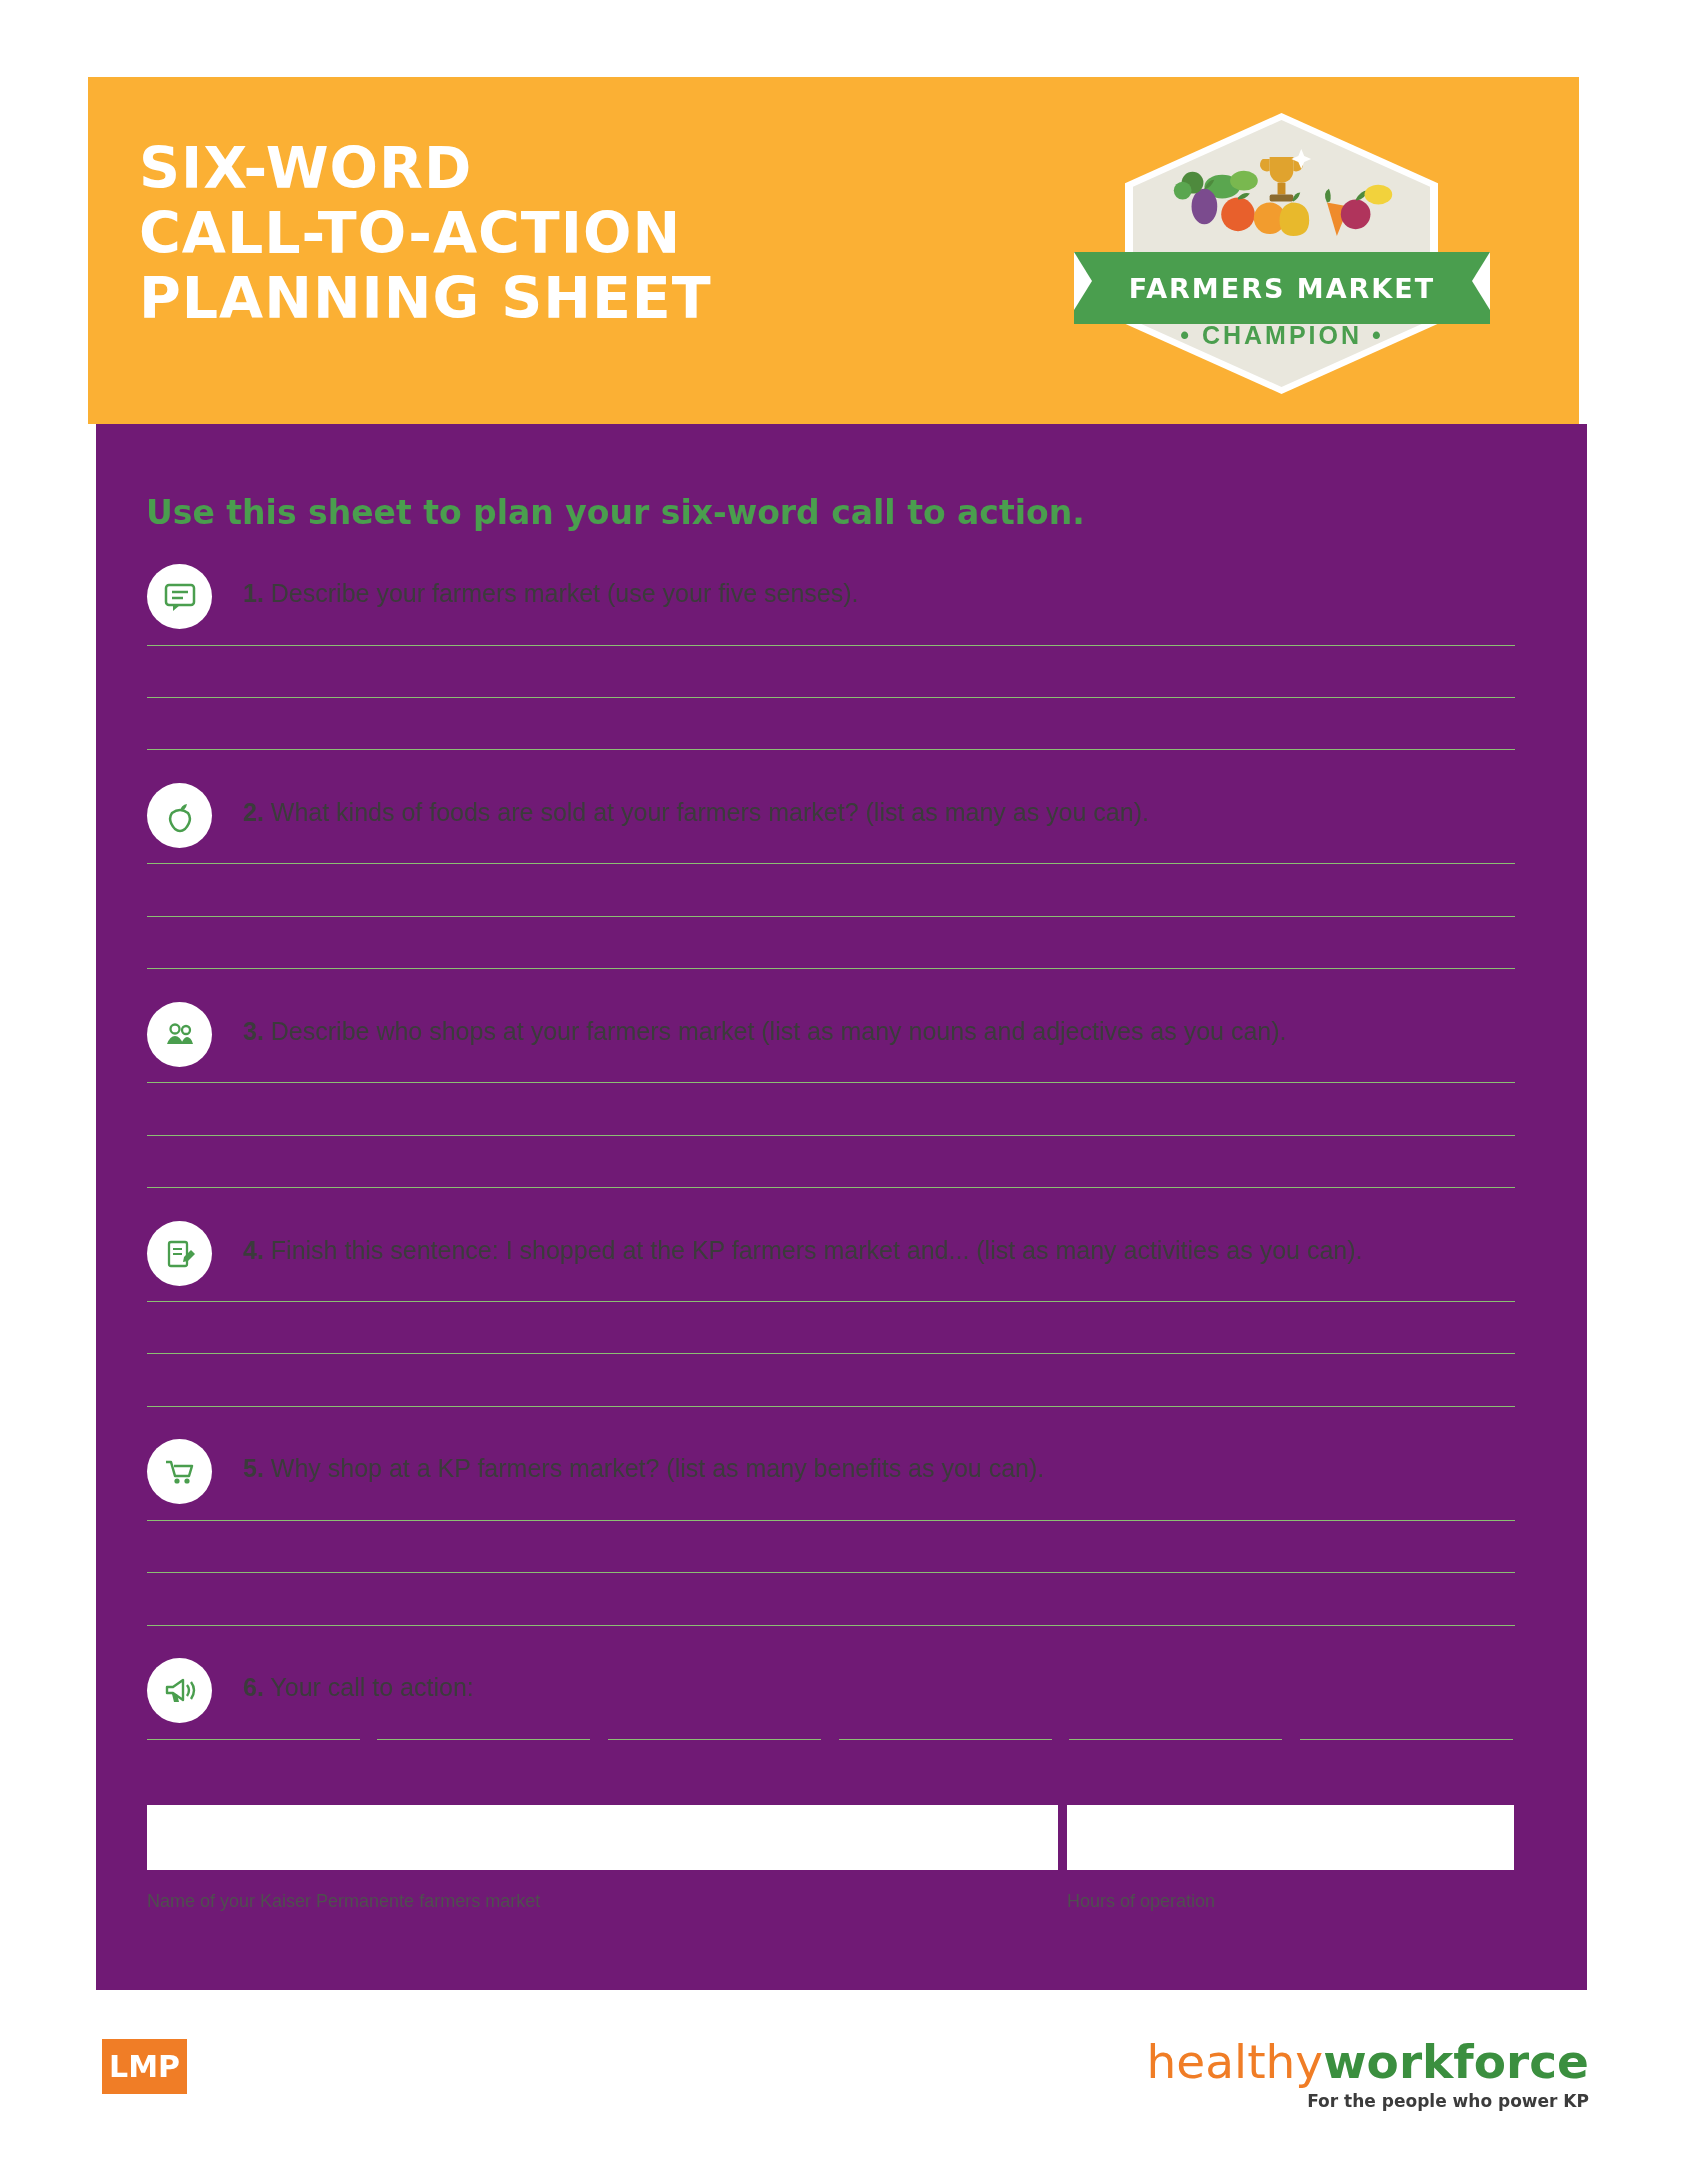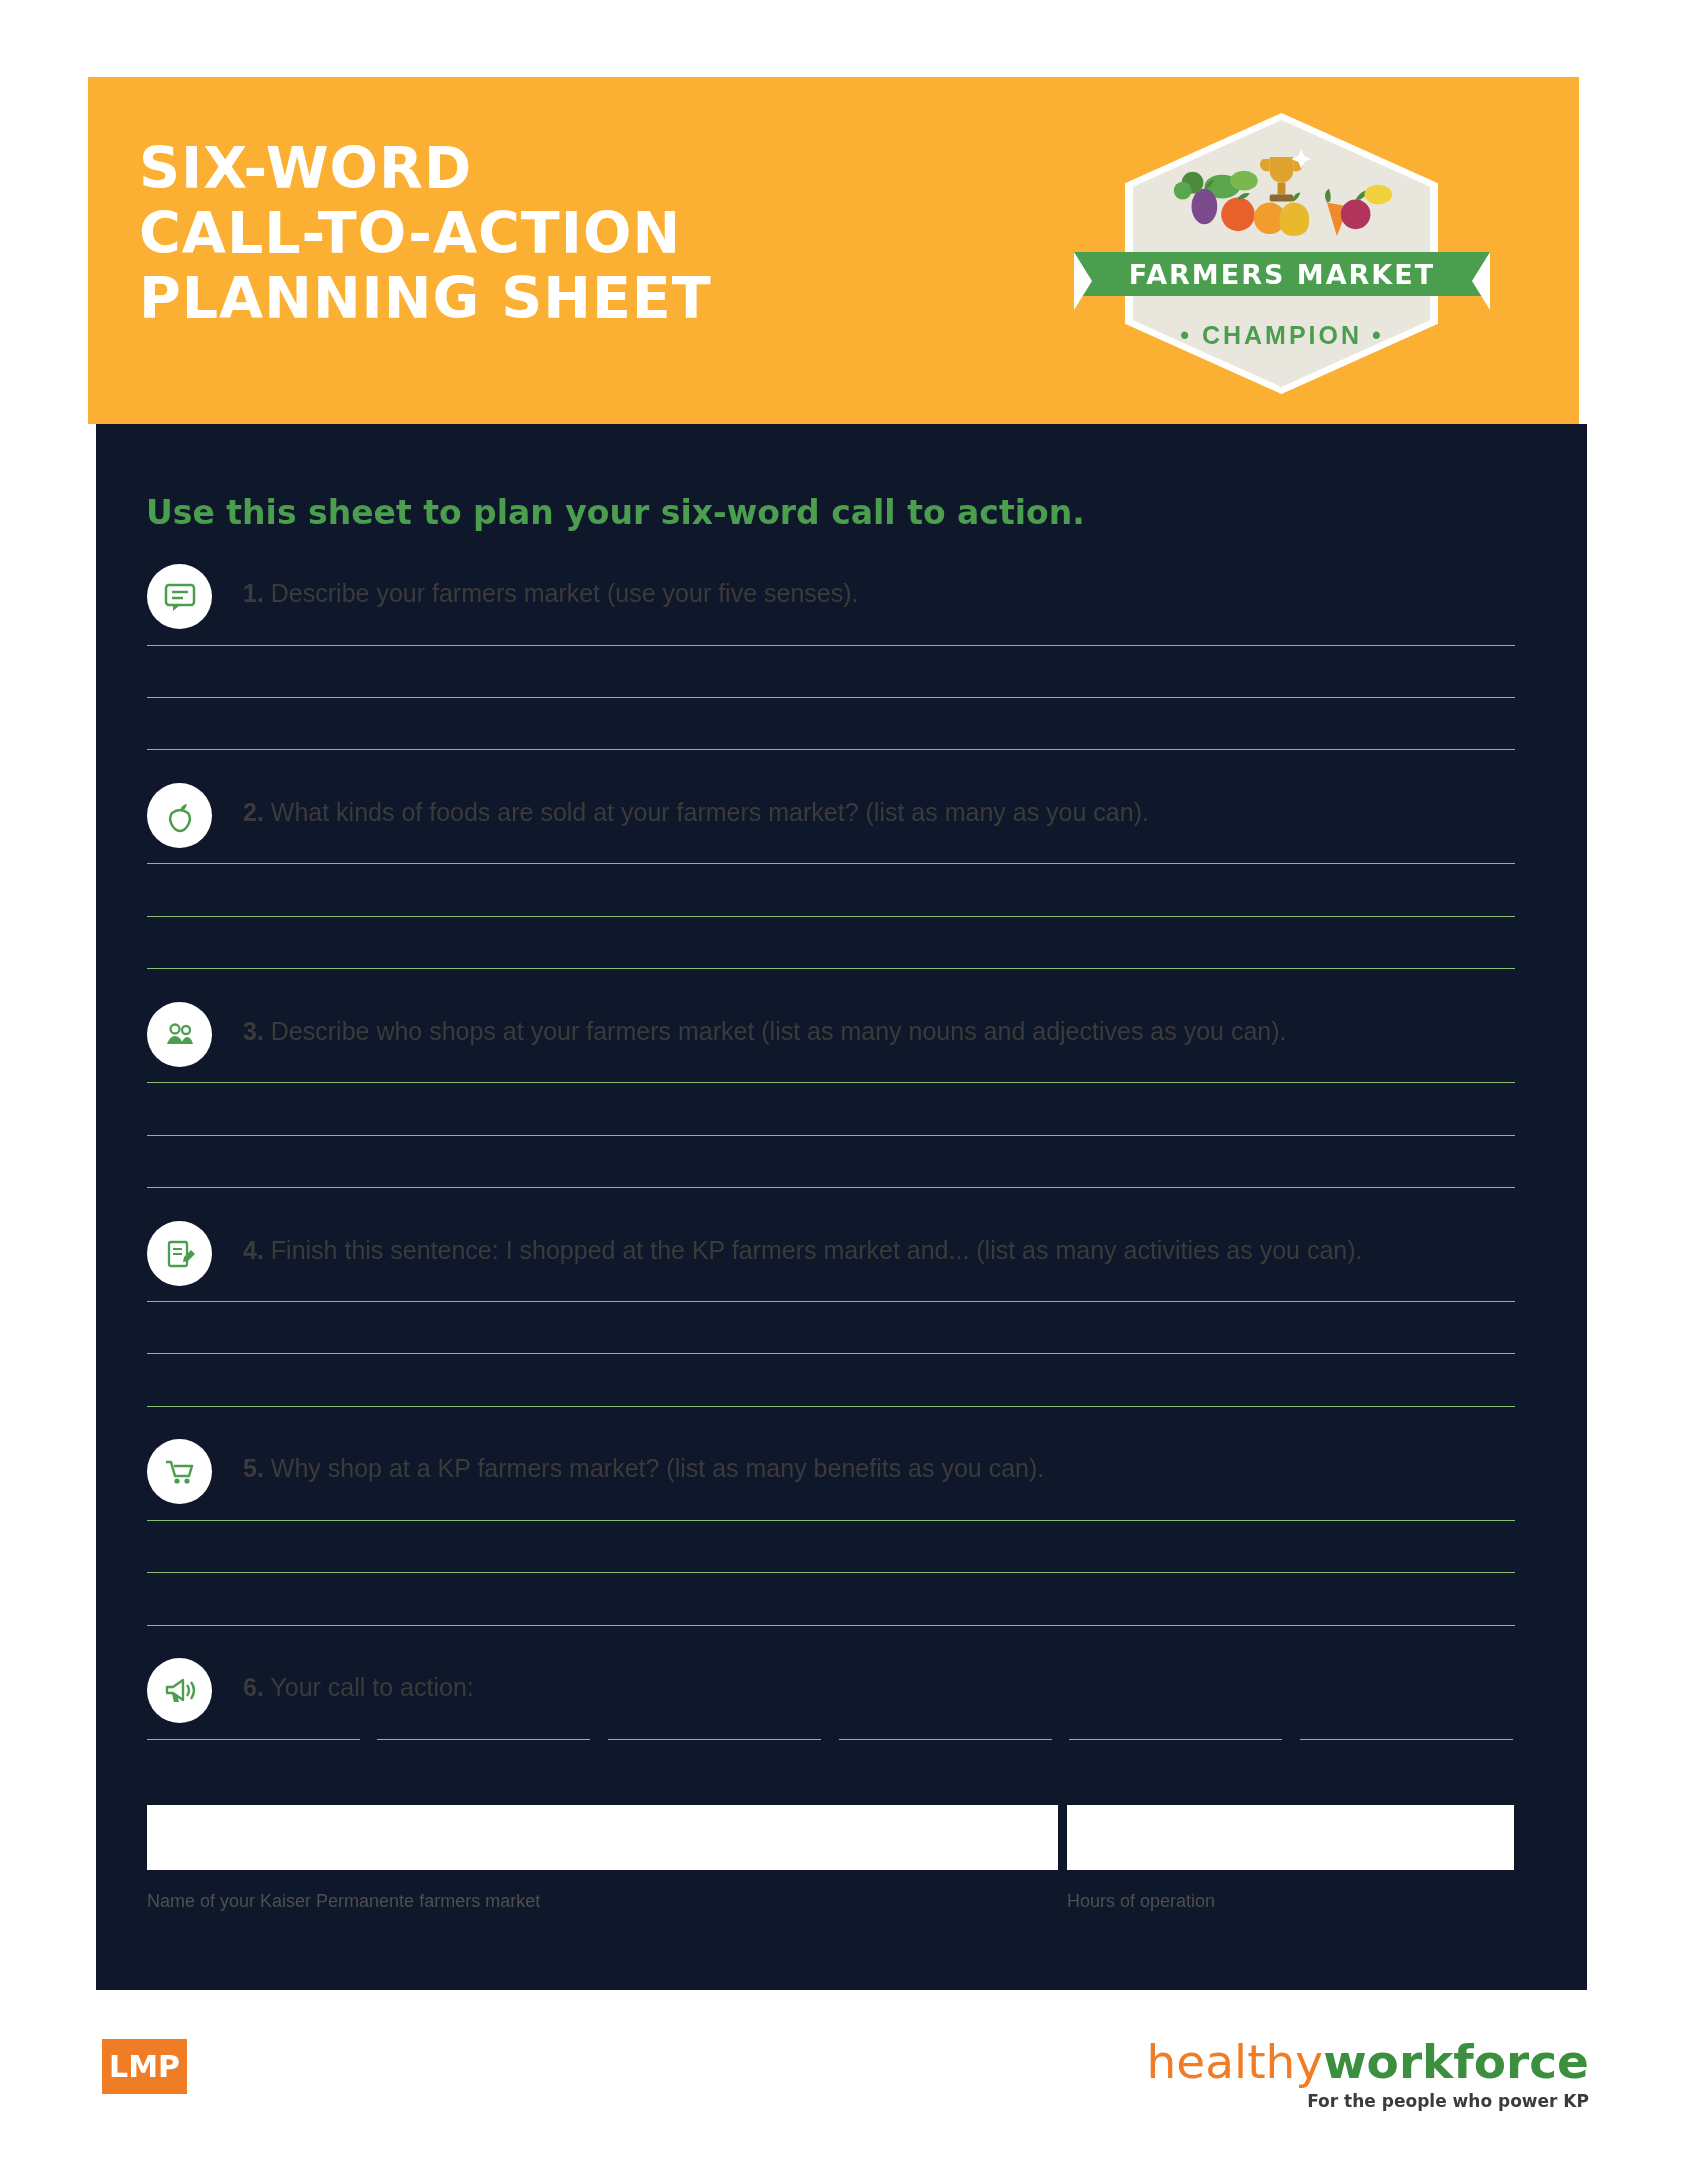--- a/index.html
+++ b/index.html
@@ -79,21 +79,21 @@
     left: 79px;
     top: 40px;
     width: 257px;
     height: 109px;
   }
   .ribbon {
     position: absolute;
     left: 0px;
     top: 147px;
     width: 416px;
-    height: 44px;
+    height: 72px;
     background: #4a9e4e;
     display: flex;
     align-items: center;
     justify-content: center;
     color: #ffffff;
     font-family: "DejaVu Sans", sans-serif;
     font-weight: bold;
     font-size: 27px;
     letter-spacing: 2px;
   }
@@ -119,21 +119,21 @@
     letter-spacing: 3px;
   }
 
   
   .panel {
     position: absolute;
     left: 96px;
     top: 424px;
     width: 1491px;
     height: 1566px;
-    background: #0f172a;
+    background: #701a75;
   }
   .panel-heading {
     position: absolute;
     left: 50px;
     top: 69px;
     color: #4a9e4e;
     font-family: "DejaVu Sans", sans-serif;
     font-weight: bold;
     font-size: 33px;
     letter-spacing: 0px;

